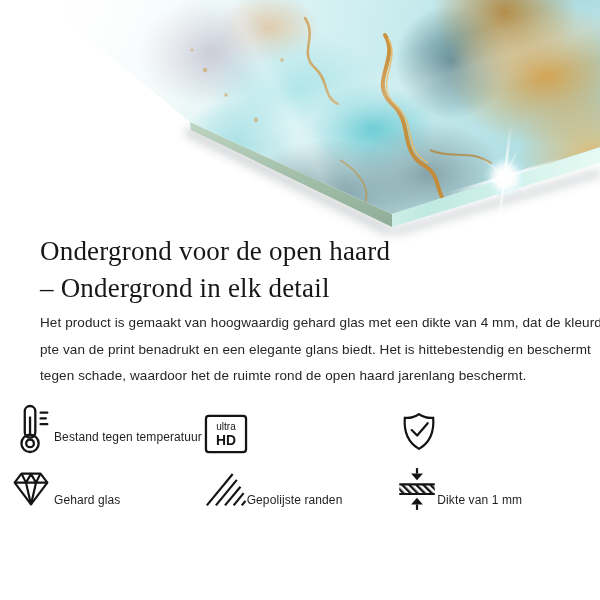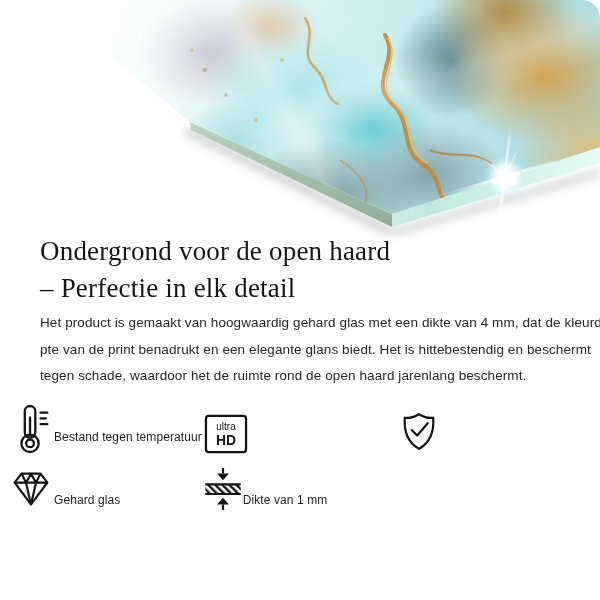--- a/index.html
+++ b/index.html
@@ -1,17 +1,17 @@
 <!DOCTYPE html>
 <html><head>
 <meta charset="utf-8">
 <style>
   html,body{margin:0;padding:0;background:#fff;}
   .page{position:relative;width:600px;height:600px;background:#ffffff;overflow:hidden;
-        font-family:"Liberation Sans", sans-serif;border-radius:18px;}
+        font-family:"Liberation Sans", sans-serif;}
 
   
   .hero{position:absolute;left:0;top:0;width:600px;height:245px;}
   .shadow-l{position:absolute;left:188px;top:127px;width:228px;height:13px;
             transform-origin:0 0;transform:rotate(26.3deg);
             background:linear-gradient(to bottom,rgba(90,100,105,.40),rgba(90,100,105,0));
             filter:blur(4px);}
   .shadow-r{position:absolute;left:392px;top:229px;width:216px;height:11px;
             transform-origin:0 0;transform:rotate(-16.1deg);
             background:linear-gradient(to bottom,rgba(90,100,105,.35),rgba(90,100,105,0));
@@ -105,21 +105,21 @@
       <div class="ray-h"></div>
         <div class="ray-v"></div>
       <div class="ray-d1"></div>
         <div class="ray-d2"></div>
       <div class="core"></div>
     </div>
   </div>
 
   <h1 class="title" style="margin:0;font-weight:normal;">
     <div>Ondergrond voor de open haard</div>
-    <div>– Perfectie in elk detail</div>
+    <div>– Ondergrond in elk detail</div>
   </h1>
 
   <div class="paragraph">
     <div class="pline">Het product is gemaakt van hoogwaardig gehard glas met een dikte van 4 mm, dat de kleurdie-</div>
     <div class="pline">pte van de print benadrukt en een elegante glans biedt. Het is hittebestendig en beschermt</div>
     <div class="pline">tegen schade, waardoor het de ruimte rond de open haard jarenlang beschermt.</div>
   </div>
 
   <div class="features">
 
@@ -162,20 +162,32 @@
         <svg width="46" height="40" viewBox="0 0 50 44">
           <path class="ic" stroke-width="2.3" stroke-linejoin="round" d="M7 15 L14.5 5 H35.5 L43 15 L25 39 Z"></path>
           <path class="ic" stroke-width="2" d="M7 15 H43"></path>
           <path class="ic" stroke-width="2" stroke-linejoin="round" d="M14.5 5 L19.5 15 L25 5.5 L30.5 15 L35.5 5"></path>
           <path class="ic" stroke-width="2" d="M19.5 15 L25 39 M30.5 15 L25 39"></path>
         </svg>
       </div>
       <span class="feature-label">Gehard glas</span>
     </div>
 
+    <div class="feature r2">
+      <div class="icon-box">
+        <svg width="44" height="40" viewBox="0 0 48 44">
+          <line class="ic" stroke-width="5" x1="4" y1="40" x2="32.5" y2="5.5"></line>
+          <line class="ic" stroke-width="5" x1="14" y1="40" x2="37" y2="12"></line>
+          <line class="ic" stroke-width="5" x1="24" y1="40" x2="41" y2="19.5"></line>
+          <line class="ic" stroke-width="5" x1="33.5" y1="40" x2="44.5" y2="26.5"></line>
+          <line class="ic" stroke-width="4.5" x1="42.5" y1="40" x2="46.5" y2="35"></line>
+        </svg>
+      </div>
+      <span class="feature-label">Gepolijste randen</span>
+    </div>
 
     <div class="feature r2">
       <div class="icon-box">
         <svg width="40" height="44" viewBox="0 0 44 48">
           <defs>
             <pattern id="hatchP" width="5.5" height="5.5" patternUnits="userSpaceOnUse" patternTransform="rotate(-45)">
               <rect width="5.5" height="5.5" fill="#ffffff"></rect>
               <rect width="2.6" height="5.5" fill="#141414"></rect>
             </pattern>
           </defs>

